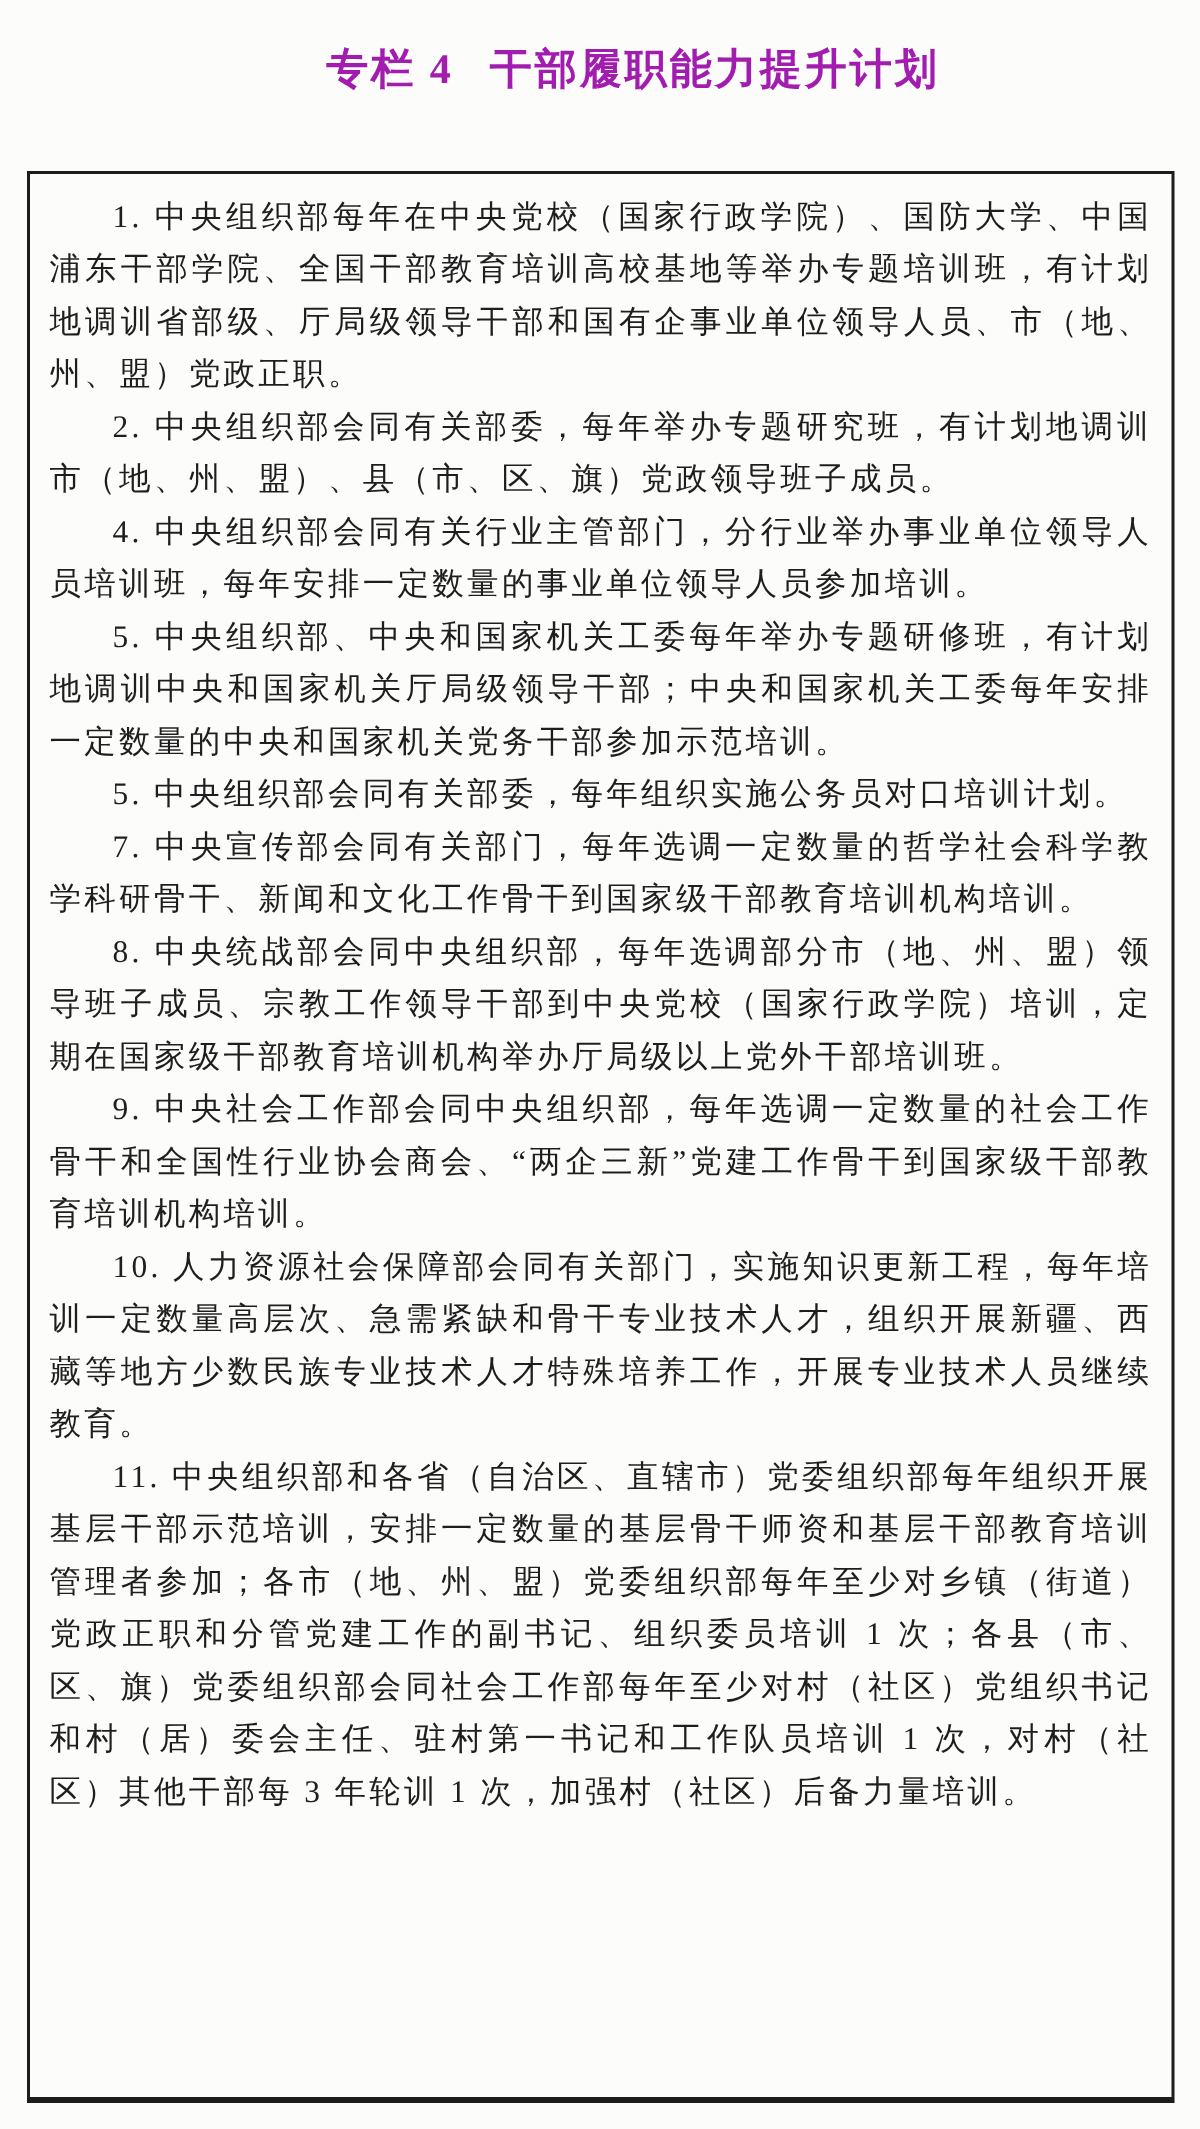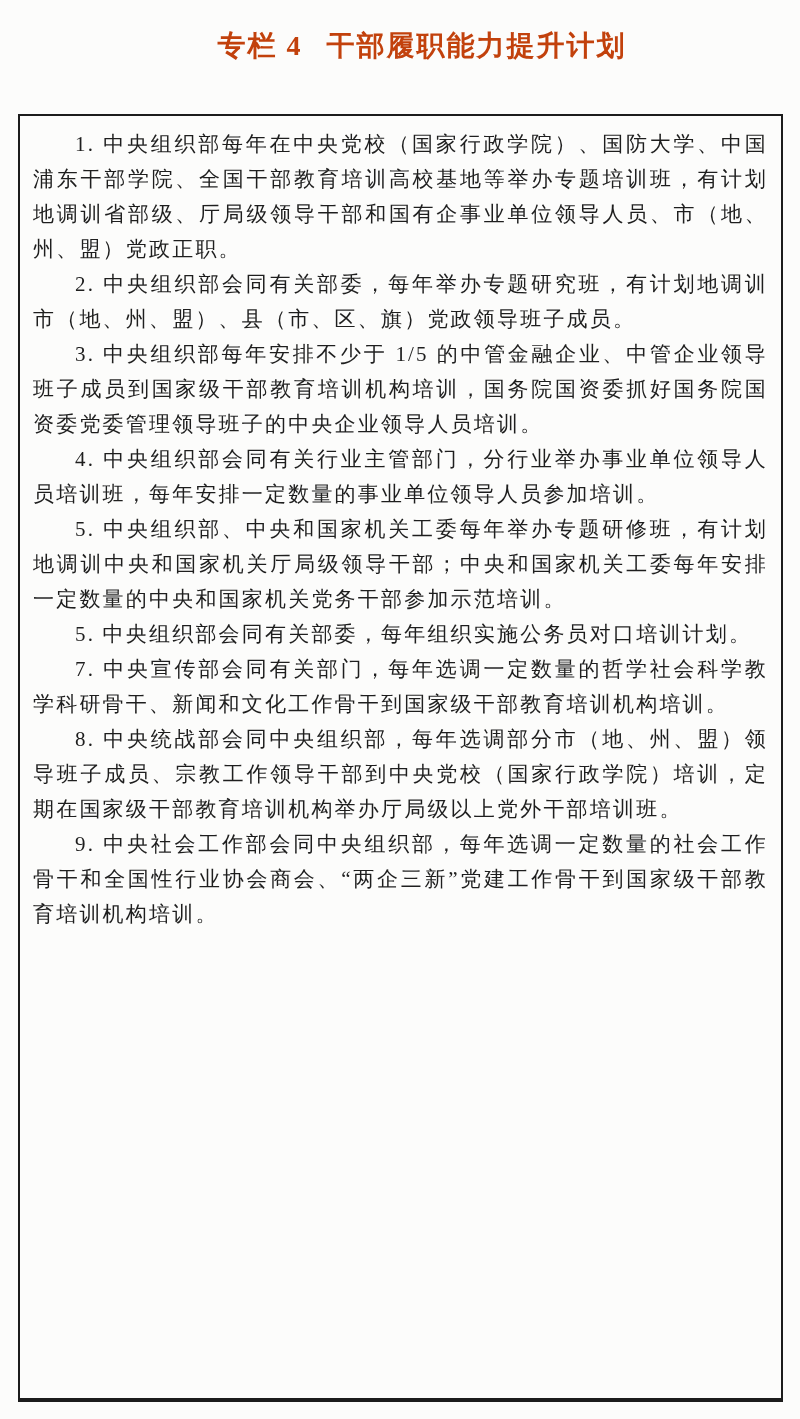--- a/index.html
+++ b/index.html
@@ -19,21 +19,21 @@
     width: 800px;
     height: 1419px;
   }
   .title {
     margin: 0;
     padding-top: 27px;
     text-align: center;
     font-size: 28px;
     font-weight: bold;
     letter-spacing: 2px;
-    color: #c2410c;
+    color: #a21caf;
     padding-left: 44px;
   }
   .title .title-prefix {
     margin-right: 24px;
   }
   .content-box {
     position: absolute;
     left: 18px;
     top: 114px;
     width: 765px;
@@ -57,22 +57,23 @@
 </head>
 <body>
 
 <div class="page">
 
   <h1 class="title"><span class="title-prefix">专栏 4</span><span>干部履职能力提升计划</span></h1>
 
   <div class="content-box">
     <p>1. 中央组织部每年在中央党校（国家行政学院）、国防大学、中国浦东干部学院、全国干部教育培训高校基地等举办专题培训班，有计划地调训省部级、厅局级领导干部和国有企事业单位领导人员、市（地、州、盟）党政正职。</p>
     <p>2. 中央组织部会同有关部委，每年举办专题研究班，有计划地调训市（地、州、盟）、县（市、区、旗）党政领导班子成员。</p>
-    <p>3. 中央组织部每年安排不少于 1/5 的中管金融企业、中管企业领导班子成员到国家级干部教育培训机构培训，国务院国资委抓好国务院国资委党委管理领导班子的中央企业领导人员培训。</p>
     <p>4. 中央组织部会同有关行业主管部门，分行业举办事业单位领导人员培训班，每年安排一定数量的事业单位领导人员参加培训。</p>
     <p>5. 中央组织部、中央和国家机关工委每年举办专题研修班，有计划地调训中央和国家机关厅局级领导干部；中央和国家机关工委每年安排一定数量的中央和国家机关党务干部参加示范培训。</p>
     <p>5. 中央组织部会同有关部委，每年组织实施公务员对口培训计划。</p>
     <p>7. 中央宣传部会同有关部门，每年选调一定数量的哲学社会科学教学科研骨干、新闻和文化工作骨干到国家级干部教育培训机构培训。</p>
     <p>8. 中央统战部会同中央组织部，每年选调部分市（地、州、盟）领导班子成员、宗教工作领导干部到中央党校（国家行政学院）培训，定期在国家级干部教育培训机构举办厅局级以上党外干部培训班。</p>
     <p>9. 中央社会工作部会同中央组织部，每年选调一定数量的社会工作骨干和全国性行业协会商会、“两企三新”党建工作骨干到国家级干部教育培训机构培训。</p>
+    <p>10. 人力资源社会保障部会同有关部门，实施知识更新工程，每年培训一定数量高层次、急需紧缺和骨干专业技术人才，组织开展新疆、西藏等地方少数民族专业技术人才特殊培养工作，开展专业技术人员继续教育。</p>
+    <p>11. 中央组织部和各省（自治区、直辖市）党委组织部每年组织开展基层干部示范培训，安排一定数量的基层骨干师资和基层干部教育培训管理者参加；各市（地、州、盟）党委组织部每年至少对乡镇（街道）党政正职和分管党建工作的副书记、组织委员培训 1 次；各县（市、区、旗）党委组织部会同社会工作部每年至少对村（社区）党组织书记和村（居）委会主任、驻村第一书记和工作队员培训 1 次，对村（社区）其他干部每 3 年轮训 1 次，加强村（社区）后备力量培训。</p>
   </div>
 
 </div>
 
 </body></html>

